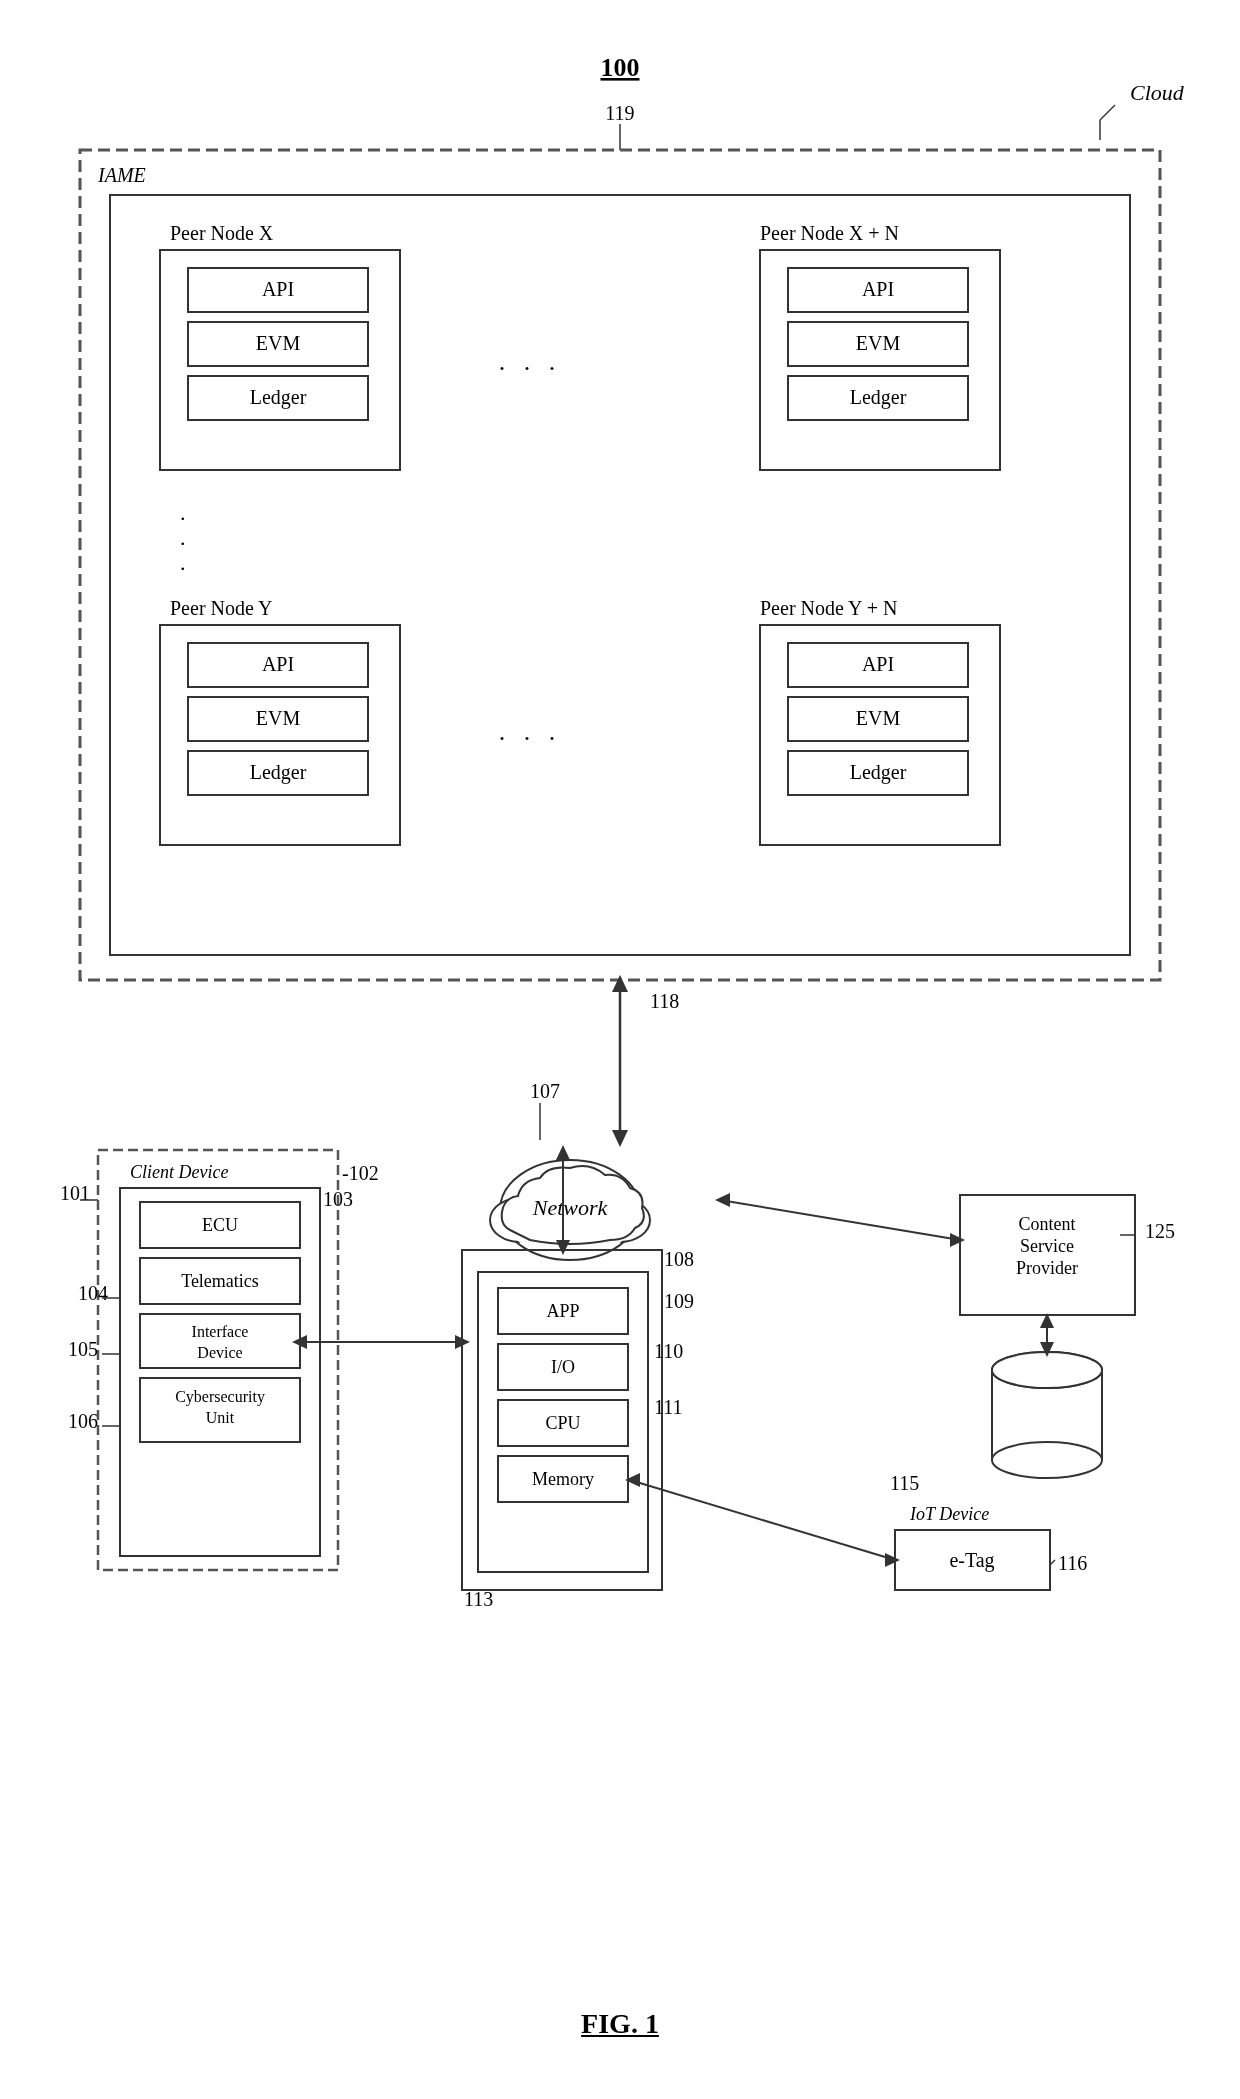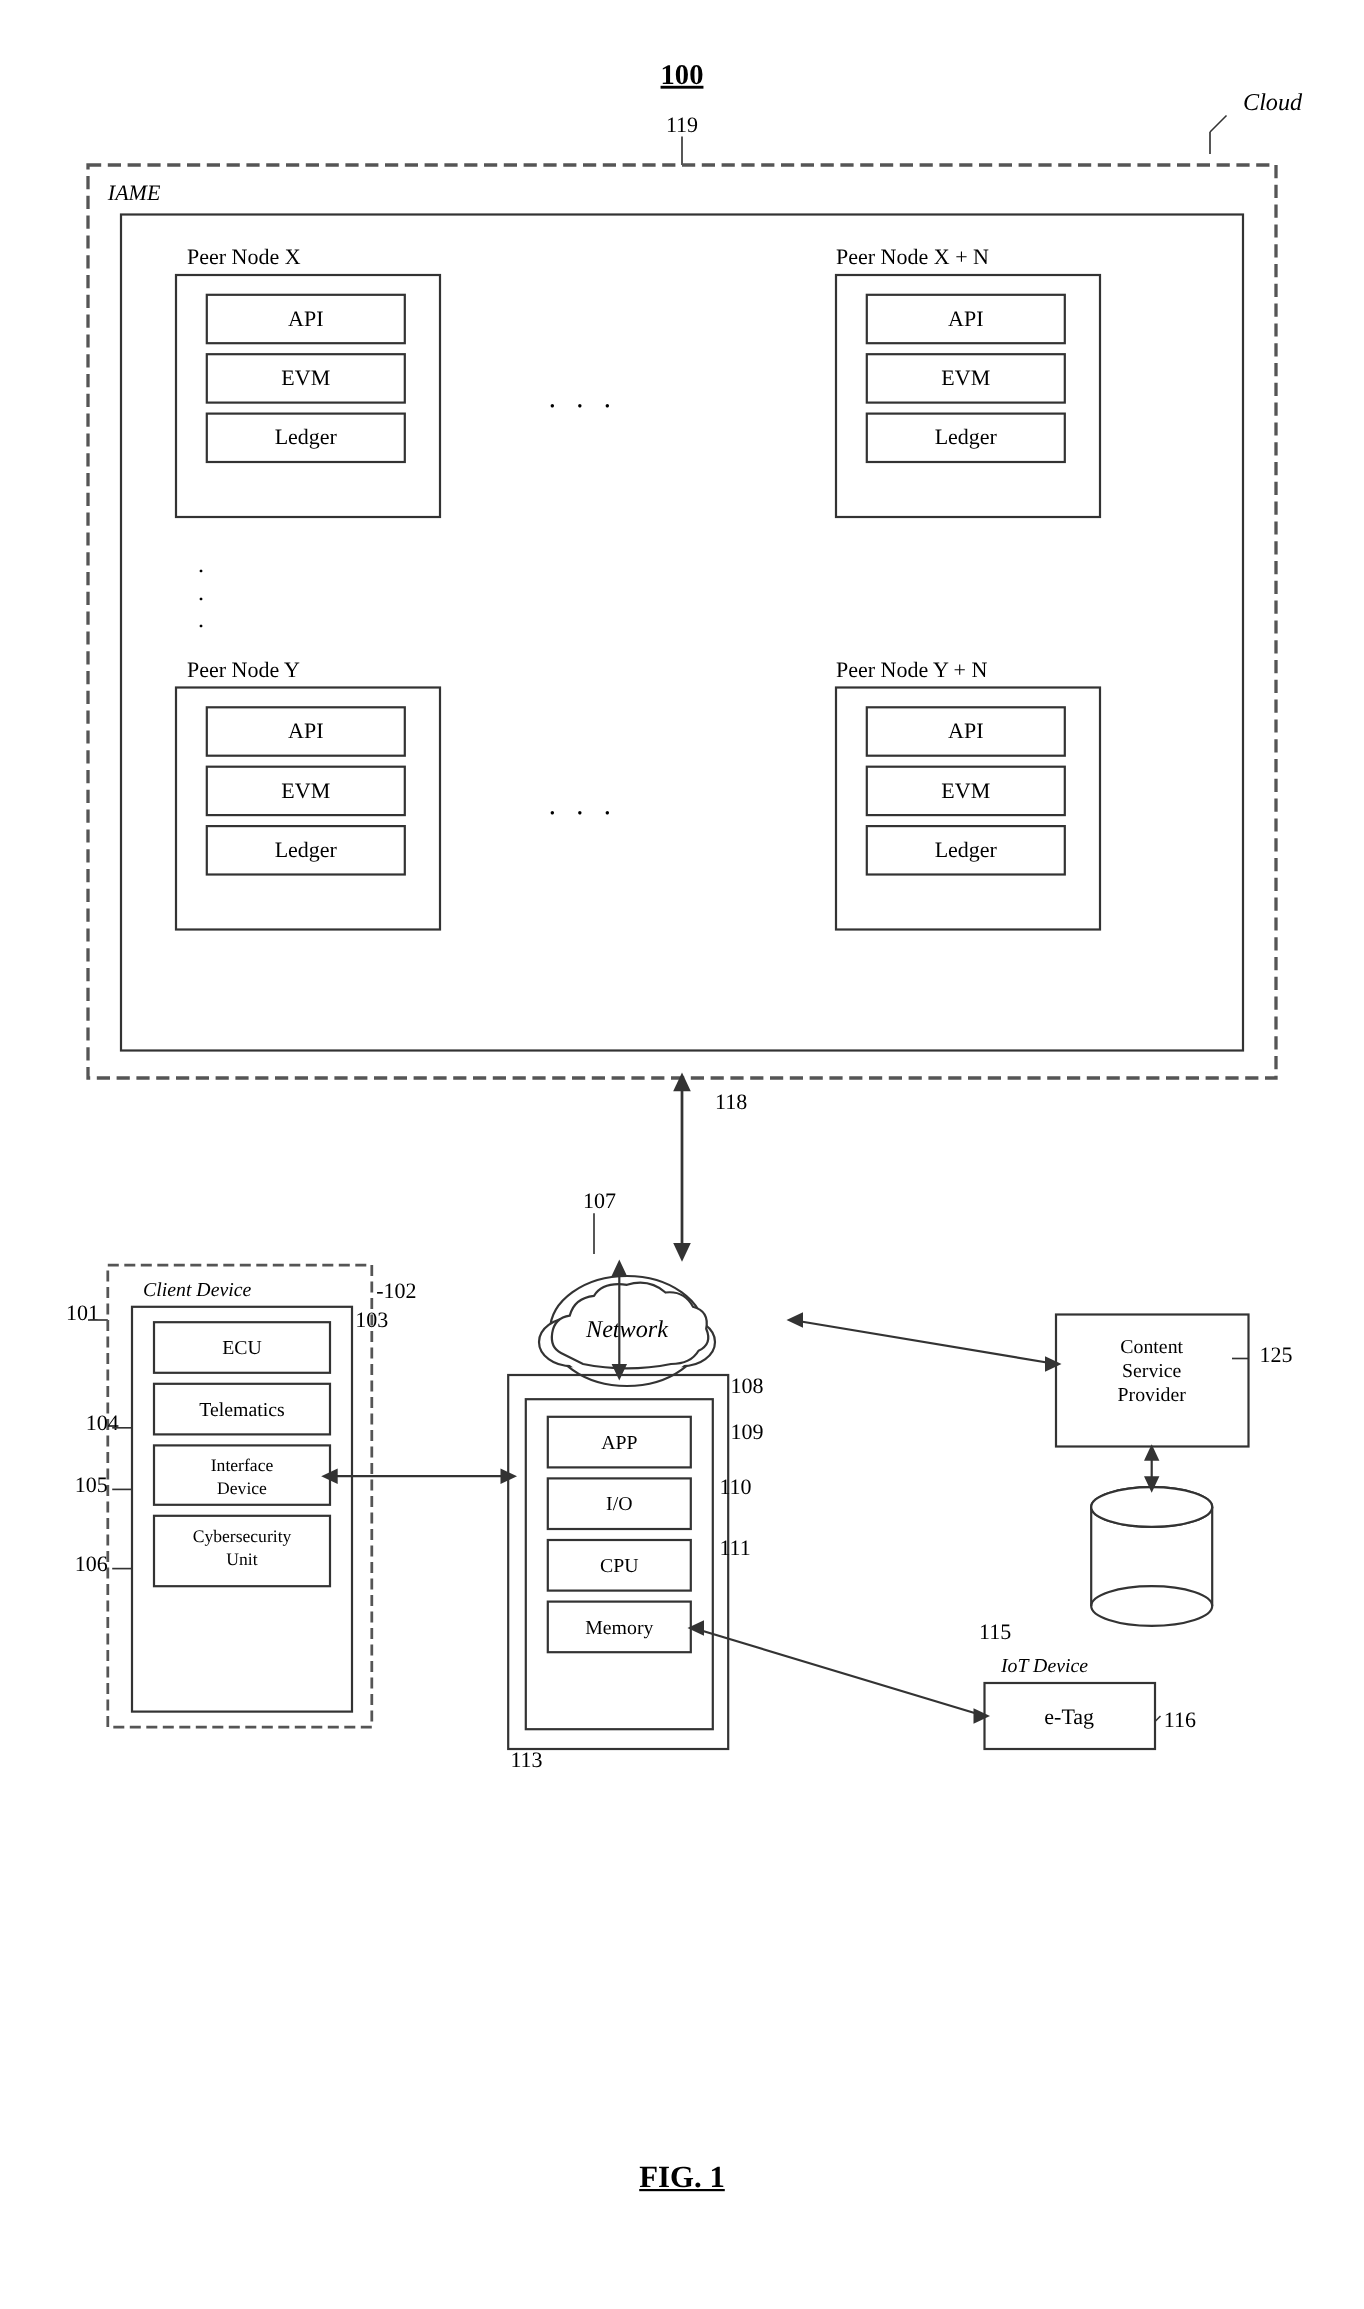--- a/index.html
+++ b/index.html
@@ -11,21 +11,21 @@
       display: flex;
       flex-direction: column;
       align-items: center;
       padding: 30px 40px 60px;
     }
 
     .fig-number {
       font-size: 28px;
       font-weight: bold;
       text-align: right;
-      margin-top: 19px;
+      margin-top: 64px;
       text-decoration: underline;
     }
 
     .diagram-container {
       width: 1160px;
       position: relative;
       margin-top: 10px;
     }
 
     

